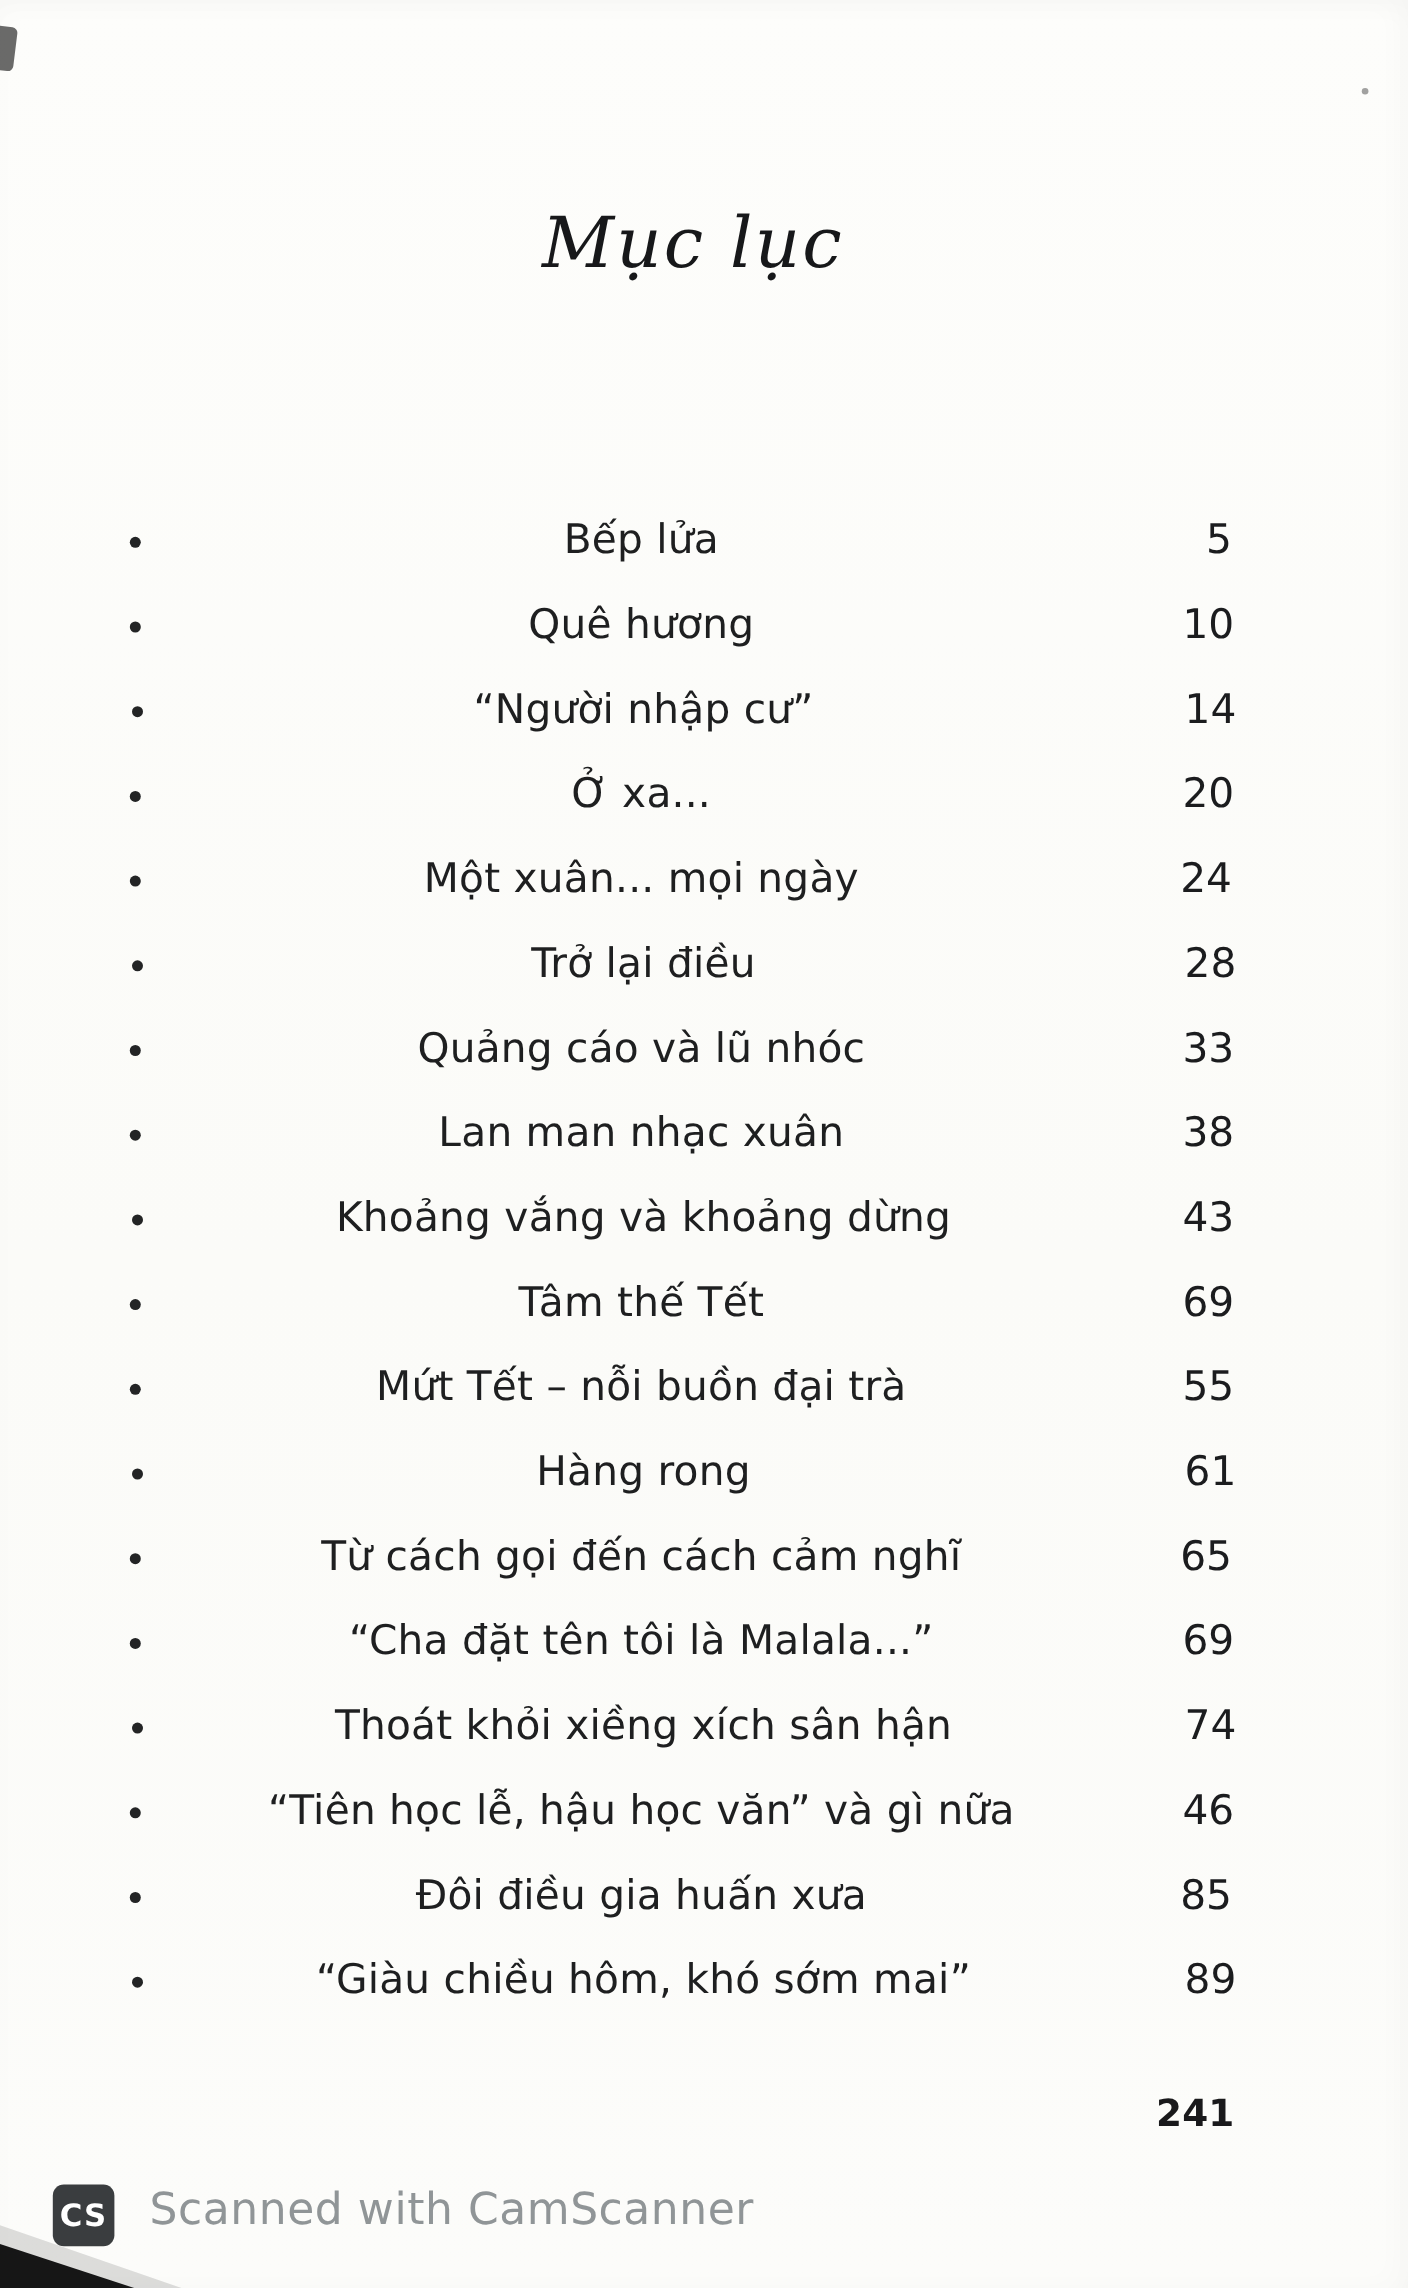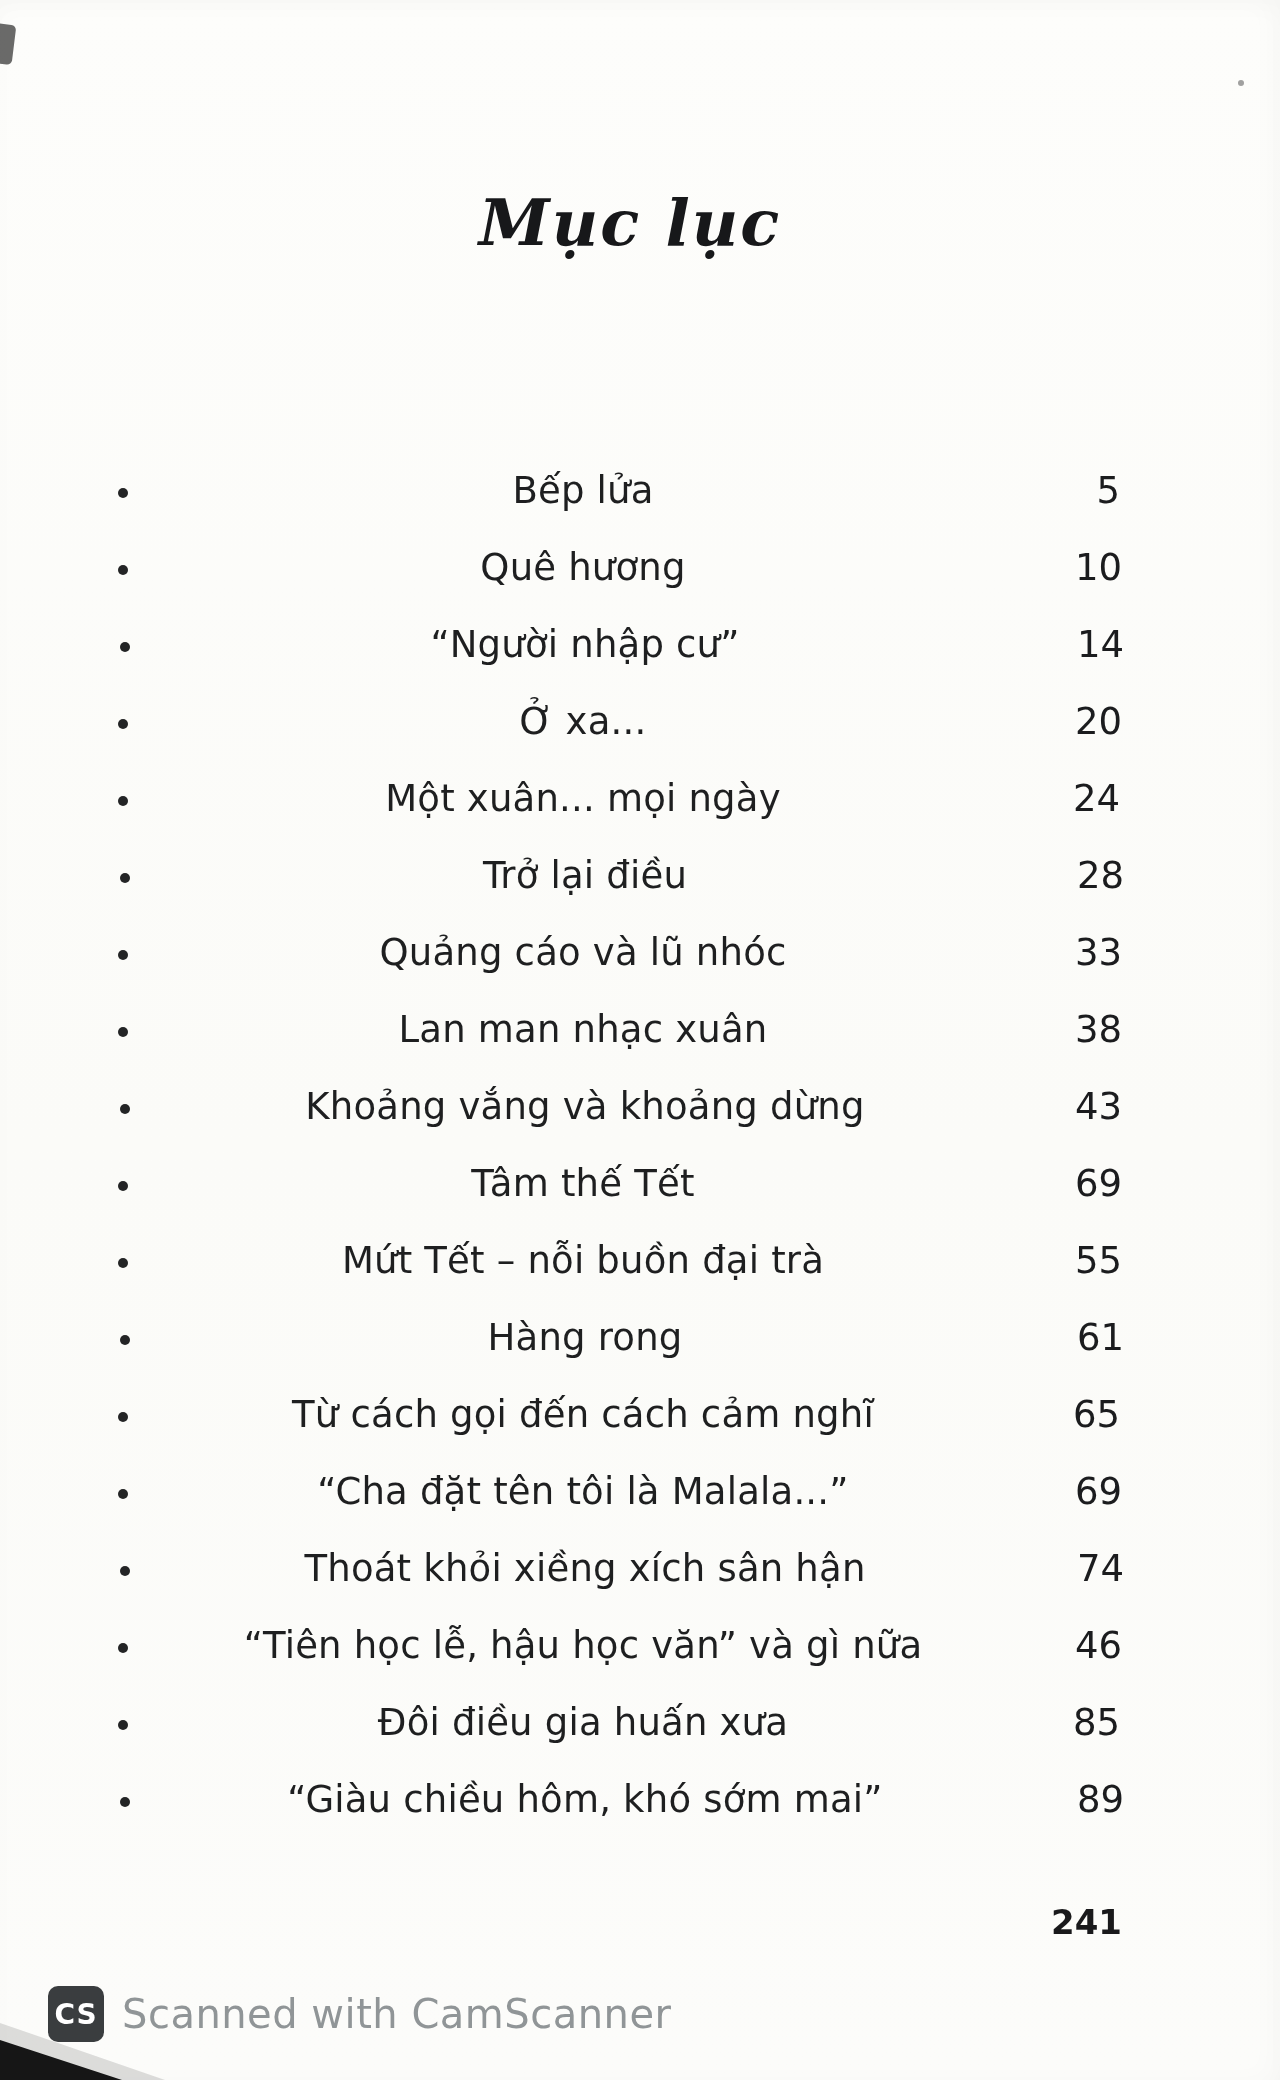--- a/index.html
+++ b/index.html
@@ -41,21 +41,21 @@
     width: 122px; height: 40px;
     background: #161616;
     clip-path: polygon(0 100%, 0 0, 100% 100%);
   }
 
   
   .title {
     position: absolute; top: 185px; left: 140px; width: 980px;
     text-align: center;
     font-family: "DejaVu Serif", serif;
-    font-style: italic; font-weight: 700;
+    font-style: italic; font-weight: 400;
     font-size: 64px; letter-spacing: 2px;
     color: #17181a;
   }
 
   
   .toc {
     position: absolute; top: 452px; left: 118px; width: 1004px;
   }
   .row {
     display: flex; align-items: center;
@@ -80,21 +80,21 @@
 
   
   .folio {
     position: absolute; top: 1902px; right: 158px;
     font-size: 34px; font-weight: 700; color: #19191b;
   }
 
   
   .footer {
     position: absolute; left: 48px; top: 1986px;
-    display: flex; align-items: center; gap: 18px;
+    display: flex; gap: 32px;
   }
   .badge {
     width: 56px; height: 56px; border-radius: 10px;
     background: #3a3d3f; color: #ffffff;
     display: flex; align-items: center; justify-content: center;
     font-size: 28px; font-weight: bold; letter-spacing: 1px;
   }
   .footer-text {
     font-size: 40px; color: #909597; letter-spacing: 0.5px;
   }

